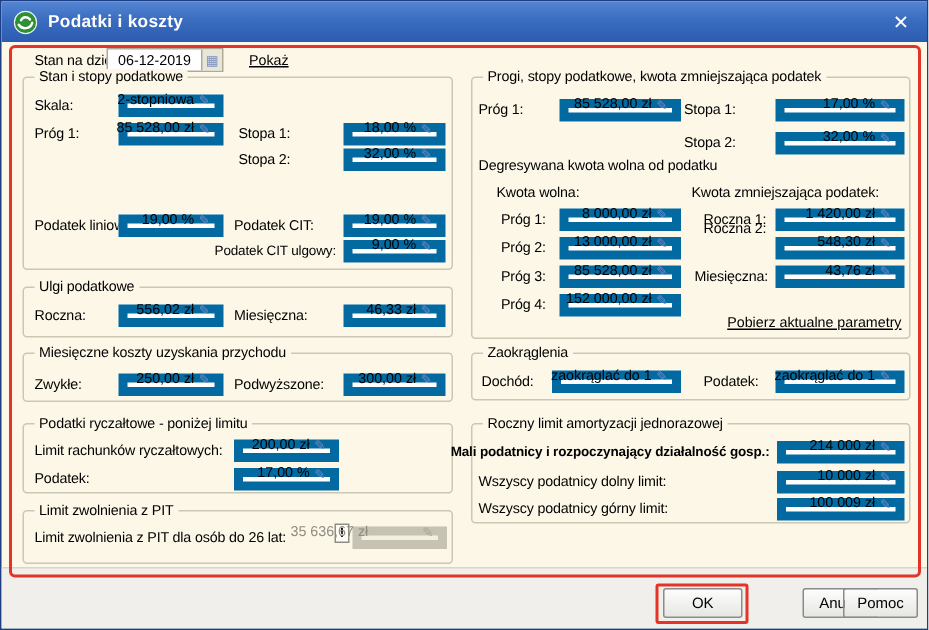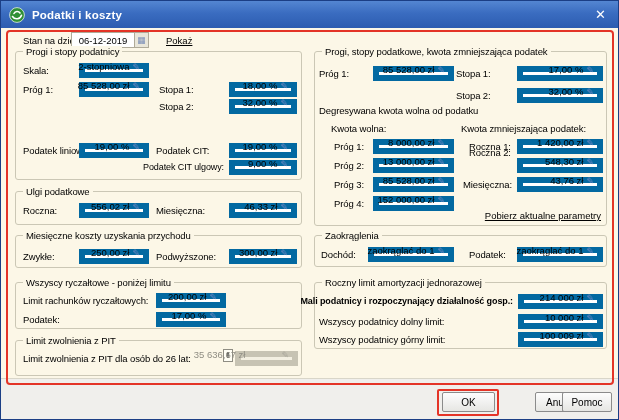--- a/index.html
+++ b/index.html
@@ -71,21 +71,21 @@
   </div>
 
   <span class="lbl" style="left:22px; top:34px;">Stan na dzień:</span>
   <div class="datefld" style="left:70px; top:31px; width:78px;">
     <span class="dtext">06-12-2019</span>
     <span class="calbtn">▦</span>
   </div>
   <span class="link" style="left:165px; top:34px;">Pokaż</span>
 
   <div class="group" style="left:14px; top:50px; width:287px; height:129px;">
-    <span class="legend">Progi i stopy podatnicy</span>
+    <span class="legend">Stan i stopy podatkowe</span>
   </div>
   <span class="lbl" style="left:22px; top:64px;">Skala:</span>
   <div class="fld" style="left:78px; top:62px; width:70px;">
     <span>2-stopniowa</span>
     <span class="pencil">✎</span>
   </div>
   <span class="lbl" style="left:22px; top:83px;">Próg 1:</span>
   <div class="fld" style="left:78px; top:81px; width:70px;">
     <span>85 528,00 zł</span>
     <span class="pencil">✎</span>
@@ -138,21 +138,21 @@
     <span>250,00 zł</span>
     <span class="pencil">✎</span>
   </div>
   <span class="lbl" style="left:155px; top:250px;">Podwyższone:</span>
   <div class="fld" style="left:228px; top:248px; width:68px;">
     <span>300,00 zł</span>
     <span class="pencil">✎</span>
   </div>
 
   <div class="group" style="left:14px; top:281px; width:287px; height:47px;">
-    <span class="legend">Wszyscy ryczałtowe - poniżej limitu</span>
+    <span class="legend">Podatki ryczałtowe - poniżej limitu</span>
   </div>
   <span class="lbl" style="left:22px; top:294px;">Limit rachunków ryczałtowych:</span>
   <div class="fld" style="left:155px; top:292px; width:70px;">
     <span>200,00 zł</span>
     <span class="pencil">✎</span>
   </div>
   <span class="lbl" style="left:22px; top:313px;">Podatek:</span>
   <div class="fld" style="left:155px; top:311px; width:70px;">
     <span>17,00 %</span>
     <span class="pencil">✎</span>

